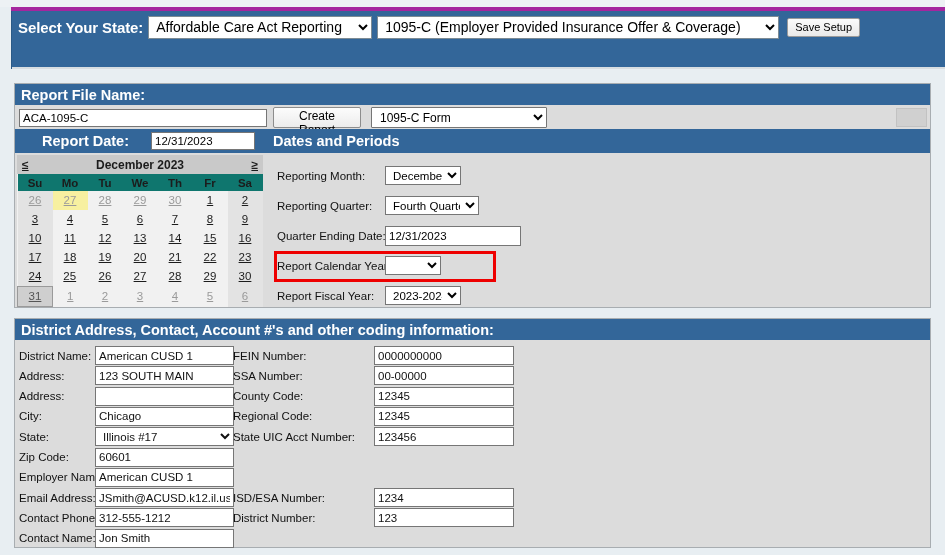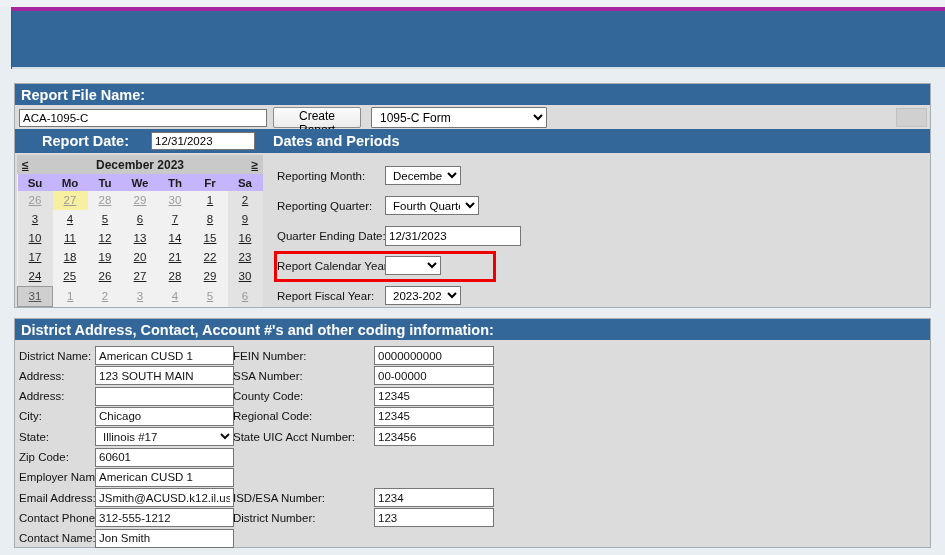--- a/index.html
+++ b/index.html
@@ -188,21 +188,21 @@
   .cal-nav.next { margin-left: auto; }
   table.cal {
     border-collapse: collapse;
     width: 246px;
     table-layout: fixed;
     background: #f1f1f1;
   }
   table.cal th {
     height: 17px;
     font-size: 11.5px; font-weight: bold; color: #1c1c1c;
-    background: #c4b5fd;
+    background: #0f766e;
     text-align: center;
   }
   table.cal td {
     height: 17px;
     text-align: center;
     font-size: 11.5px;
     background: #f1f1f1;
     color: #1c1c1c;
   }
   table.cal td.weekend { background: #e3e3e3; }
@@ -281,31 +281,44 @@
     color: #111;
   }
   .fld select { padding: 0 2px 0 3px; }
 
   .lcol { left: 4px; }
   .lcol .lbl { display: inline-block; width: 76px; }
   .lcol input, .lcol select { width: 139px; }
 
   .rcol { left: 218px; }
   .rcol .lbl { display: inline-block; width: 141px; }
-  .rcol input { width: 120px; }
+  .rcol input { width: 140px; }
 </style>
 </head>
 <body>
 
 <div id="app">
 
   <div class="top-gray"></div>
   <div class="magenta-bar"></div>
 
   <div class="header-band">
+    <div class="header-row1">
+      <span class="hdr-label">Select Your State:</span>
+
+      <select class="hdr-select" id="state-select">
+        <option>Affordable Care Act Reporting</option>
+      </select>
+
+      <select class="hdr-select" id="form-type-select">
+        <option>1095-C (Employer Provided Insurance Offer &amp; Coverage)</option>
+      </select>
+
+      <button class="save-setup-btn">Save Setup</button>
+    </div>
 
 
     <div class="header-underline"></div>
   </div>
 
   <div class="panel" id="panel-report">
 
     <div class="band" id="band-rfn">
       <span class="band-title">Report File Name:</span>
     </div>

